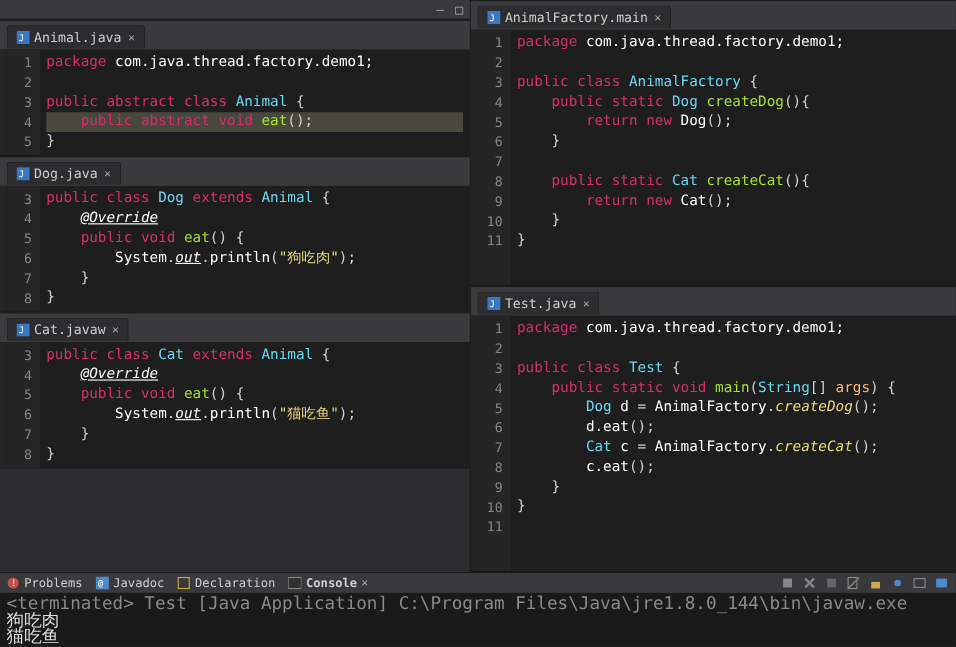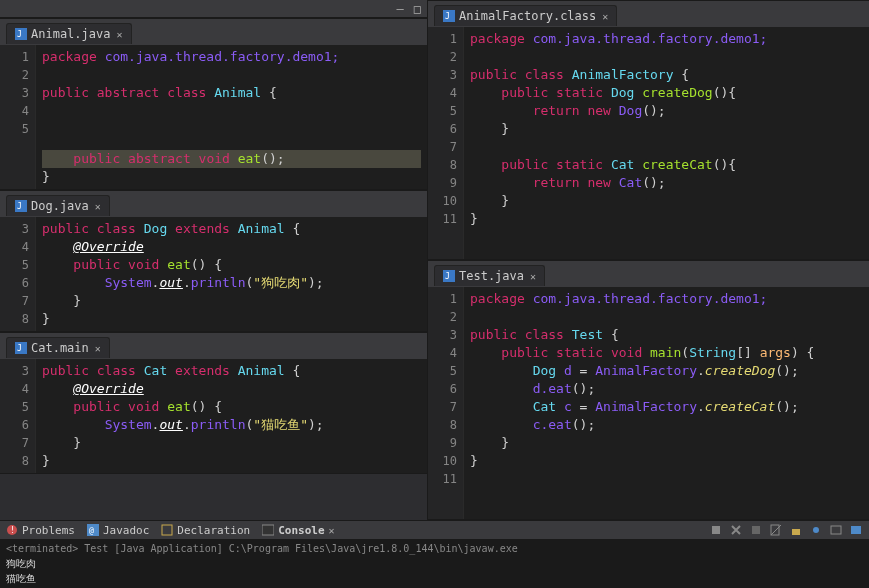--- a/index.html
+++ b/index.html
@@ -95,21 +95,21 @@
     flex: 1;
     overflow: hidden;
   }
   .kw { color: #d62e6d; font-weight: normal; }
   .type { color: #66d9ef; }
   .fn { color: #a6e22e; }
   .str { color: #e6db74; }
   .annot { color: #ffffff; font-style: italic; text-decoration: underline; }
   .field { font-style: italic; margin-top: 12px; }
   .punct { color: #d0d0d0; }
-  .norm { color: #8b5cf6; }
+  .norm { color: #ffffff; }
   .param { color: #fdba74; }
   .italic-call { font-style: italic; color: #e6db74; }
   .bottom-panel {
     height: 68px;
     background: #2d2d30;
     border-top: 1px solid #1a1a1a;
     display: flex;
     flex-direction: column;
   }
   .bottom-tabs {
@@ -122,28 +122,28 @@
     font-size: 11px;
   }
   .btab { display: flex; align-items: center; gap: 4px; color: #ccc; }
   .btab .bicon { width: 12px; height: 12px; display: inline-block; }
   .btab.active { font-weight: bold; }
   .btab .close-x { font-size: 10px; color: #aaa; }
   .bottom-tabs .toolbar { margin-left: auto; display: flex; gap: 6px; }
   .toolbar .ticon { width: 14px; height: 14px; display: inline-block; }
   .console-body {
     padding: 2px 6px;
-    font-size: 10px;
+    font-size: 16px;
     line-height: 15px;
     background: #1a1a1a;
     flex: 1;
   }
   .term-line { color: #888; }
   .out-line { color: #ddd; }
-  .sel { background: #49483e; display: inline-block; width: 100%; margin-top: 48px; }
+  .sel { background: #49483e; display: inline-block; width: 100%; }
   .left-stripe {
     width: 6px;
     background: #252526;
   }
 </style>
 </head>
 <body>
 
 <div class="top-area">
   <div class="left-col">
@@ -197,21 +197,21 @@
       </div>
     </div>
 
     <div class="editor-pane">
       <div class="tab-bar">
         <div class="tab">
           <span class="file-icon"><svg viewBox="0 0 12 12">
                 <rect width="12" height="12" fill="#3a78c5"></rect>
                 <text x="2" y="9" fill="#fff" font-size="8">J</text>
               </svg></span>
-          <span>Cat.main</span>
+          <span>Cat.javaw</span>
           <span class="close-x">✕</span>
         </div>
       </div>
       <div class="code-area">
         <div class="left-stripe"></div>
         <div class="gutter">3<br>4<br>5<br>6<br>7<br>8</div>
         <div class="code"><span class="kw">public</span> <span class="kw">class</span> <span class="type">Cat</span> <span class="kw">extends</span> <span class="type">Animal</span> <span class="punct">{</span>
     <span class="annot">@Override</span>
     <span class="kw">public</span> <span class="kw">void</span> <span class="fn">eat</span><span class="punct">() {</span>
         <span class="norm">System</span><span class="punct">.</span><span class="field annot">out</span><span class="punct">.</span><span class="norm">println</span><span class="punct">(</span><span class="str">"猫吃鱼"</span><span class="punct">);</span>
@@ -223,21 +223,21 @@
 
   <div class="right-col">
 
     <div class="editor-pane" style="flex:1">
       <div class="tab-bar">
         <div class="tab">
           <span class="file-icon"><svg viewBox="0 0 12 12">
                 <rect width="12" height="12" fill="#3a78c5"></rect>
                 <text x="2" y="9" fill="#fff" font-size="8">J</text>
               </svg></span>
-          <span>AnimalFactory.class</span>
+          <span>AnimalFactory.main</span>
           <span class="close-x">✕</span>
         </div>
       </div>
       <div class="code-area" style="flex:1">
         <div class="left-stripe"></div>
         <div class="gutter">1<br>2<br>3<br>4<br>5<br>6<br>7<br>8<br>9<br>10<br>11</div>
         <div class="code"><span class="kw">package</span> <span class="norm">com.java.thread.factory.demo1;</span>
 <span class="norm"></span>
 <span class="kw">public</span> <span class="kw">class</span> <span class="type">AnimalFactory</span> <span class="punct">{</span>
     <span class="kw">public</span> <span class="kw">static</span> <span class="type">Dog</span> <span class="fn">createDog</span><span class="punct">(){</span>

